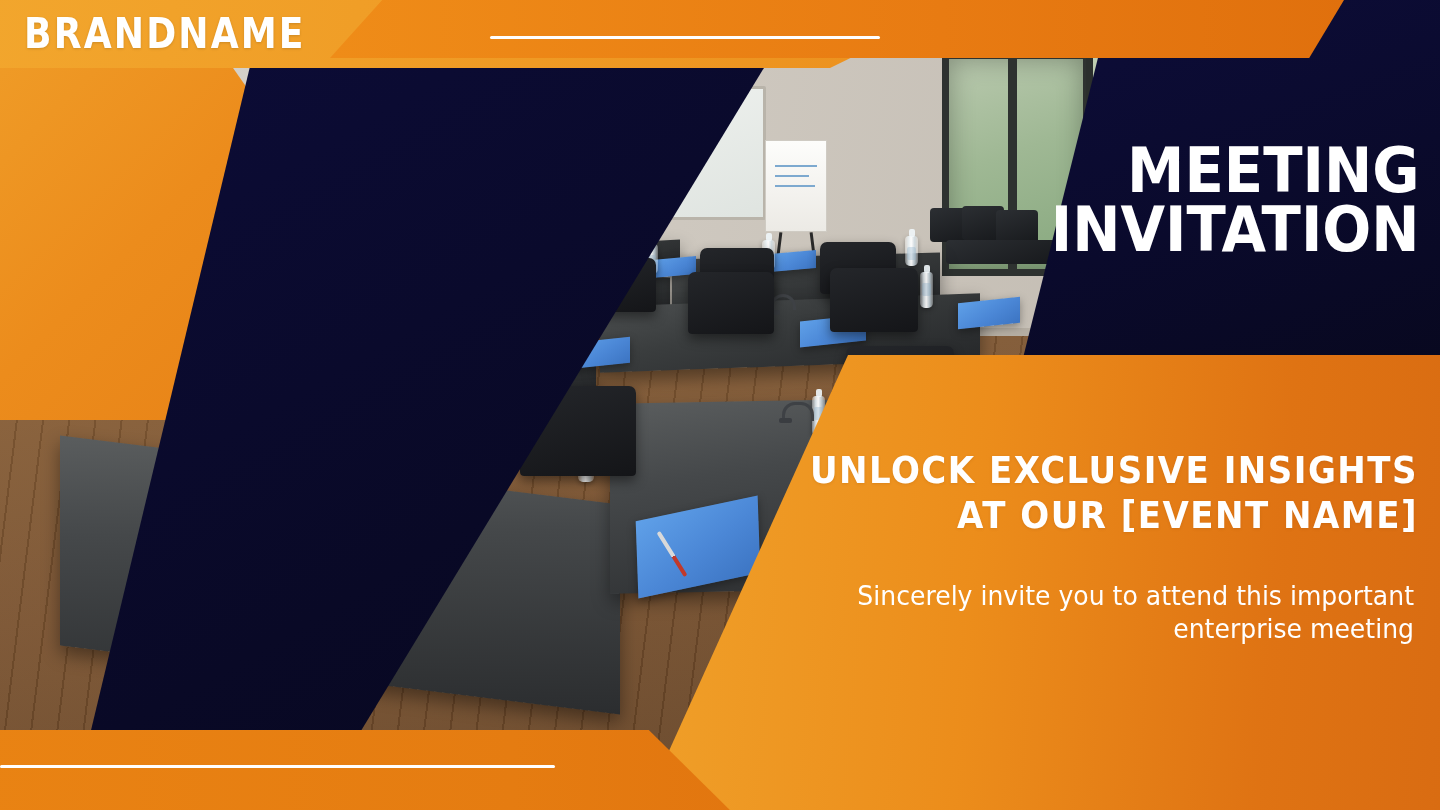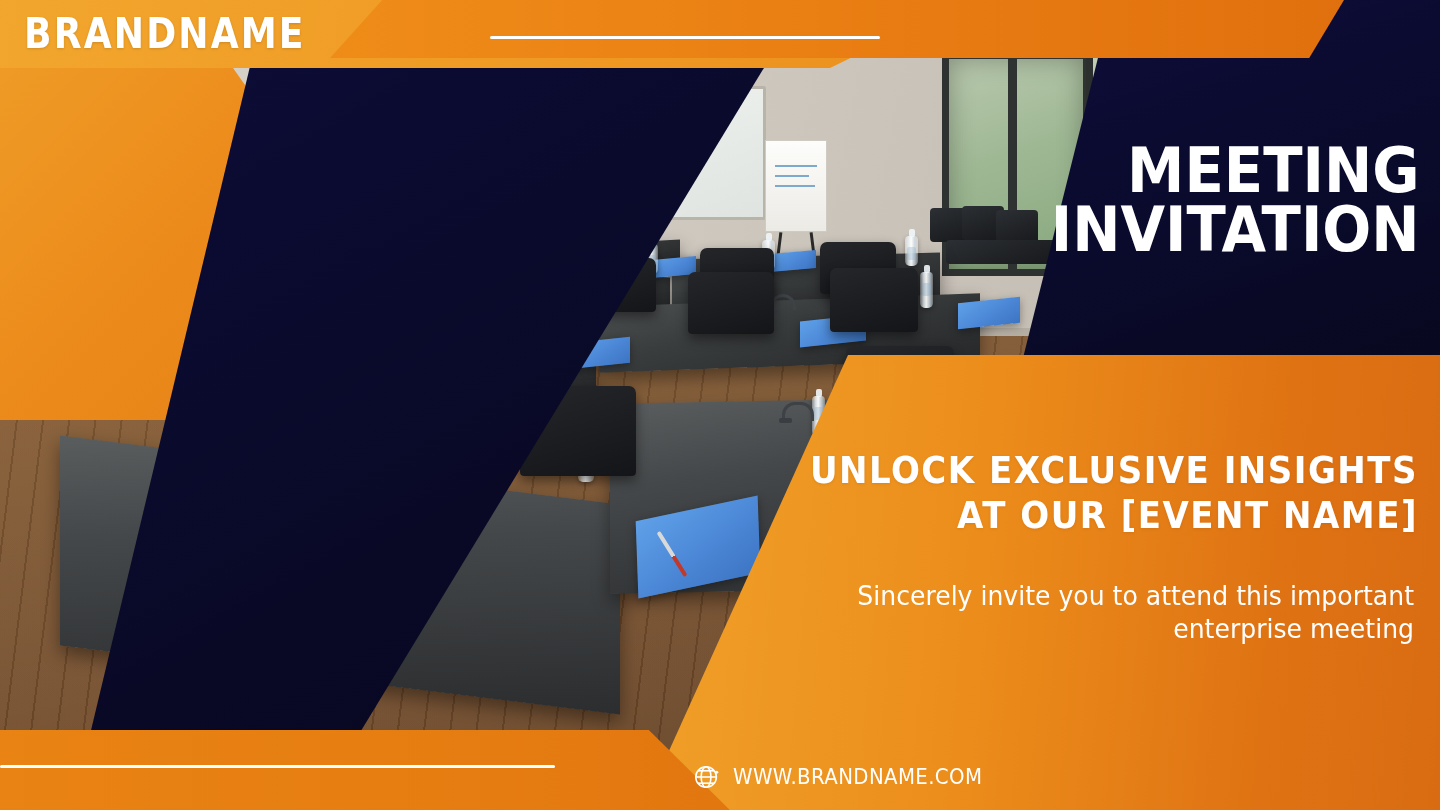--- a/index.html
+++ b/index.html
@@ -474,30 +474,17 @@
     <div>AT OUR  [EVENT NAME]</div>
   </div>
 
   <div class="subtext">
     <div>Sincerely invite you to attend this important</div>
     <div>enterprise meeting</div>
   </div>
 
   <div class="contacts">
 
-    <div class="contact">
-      <span>
-        <svg class="icon-svg" width="30" height="30" viewBox="0 0 32 32" fill="none" stroke="#ffffff" stroke-width="1.7">
-          <circle cx="15" cy="16" r="11"></circle>
-          <ellipse cx="15" cy="16" rx="5.2" ry="11"></ellipse>
-          <line x1="4" y1="16" x2="26" y2="16"></line>
-          <line x1="6.2" y1="9.4" x2="23.8" y2="9.4"></line>
-          <line x1="6.2" y1="22.6" x2="23.8" y2="22.6"></line>
-          <circle cx="26.4" cy="11" r="1.6" fill="#ffffff" stroke="none"></circle>
-        </svg>
-      </span>
-      <span class="label">WWW.BRANDNAME.COM</span>
-    </div>
 
 
   </div>
 
 </div>
 
 </body></html>

